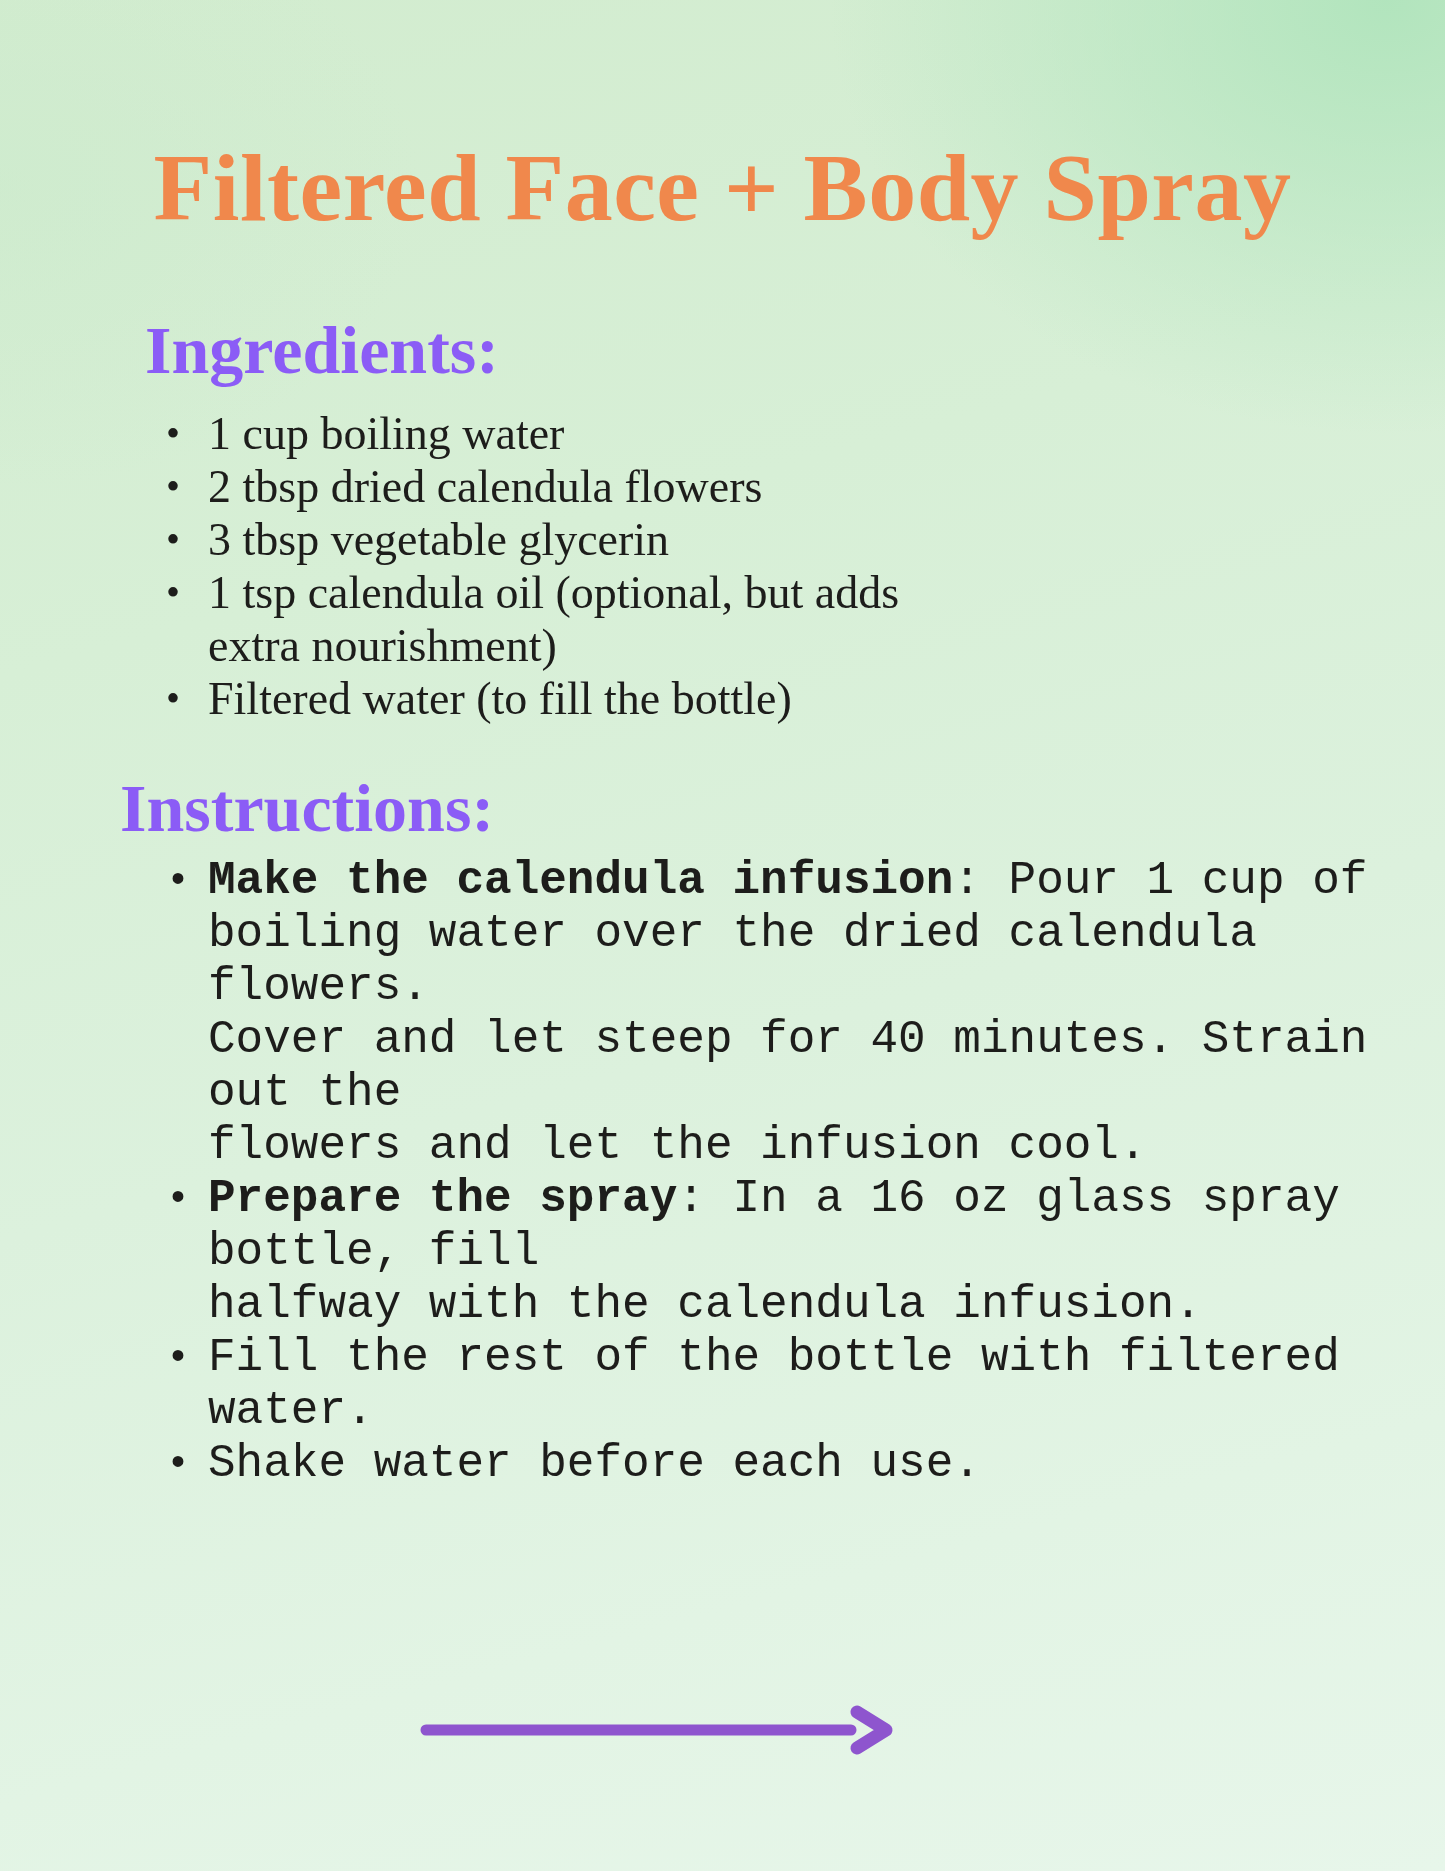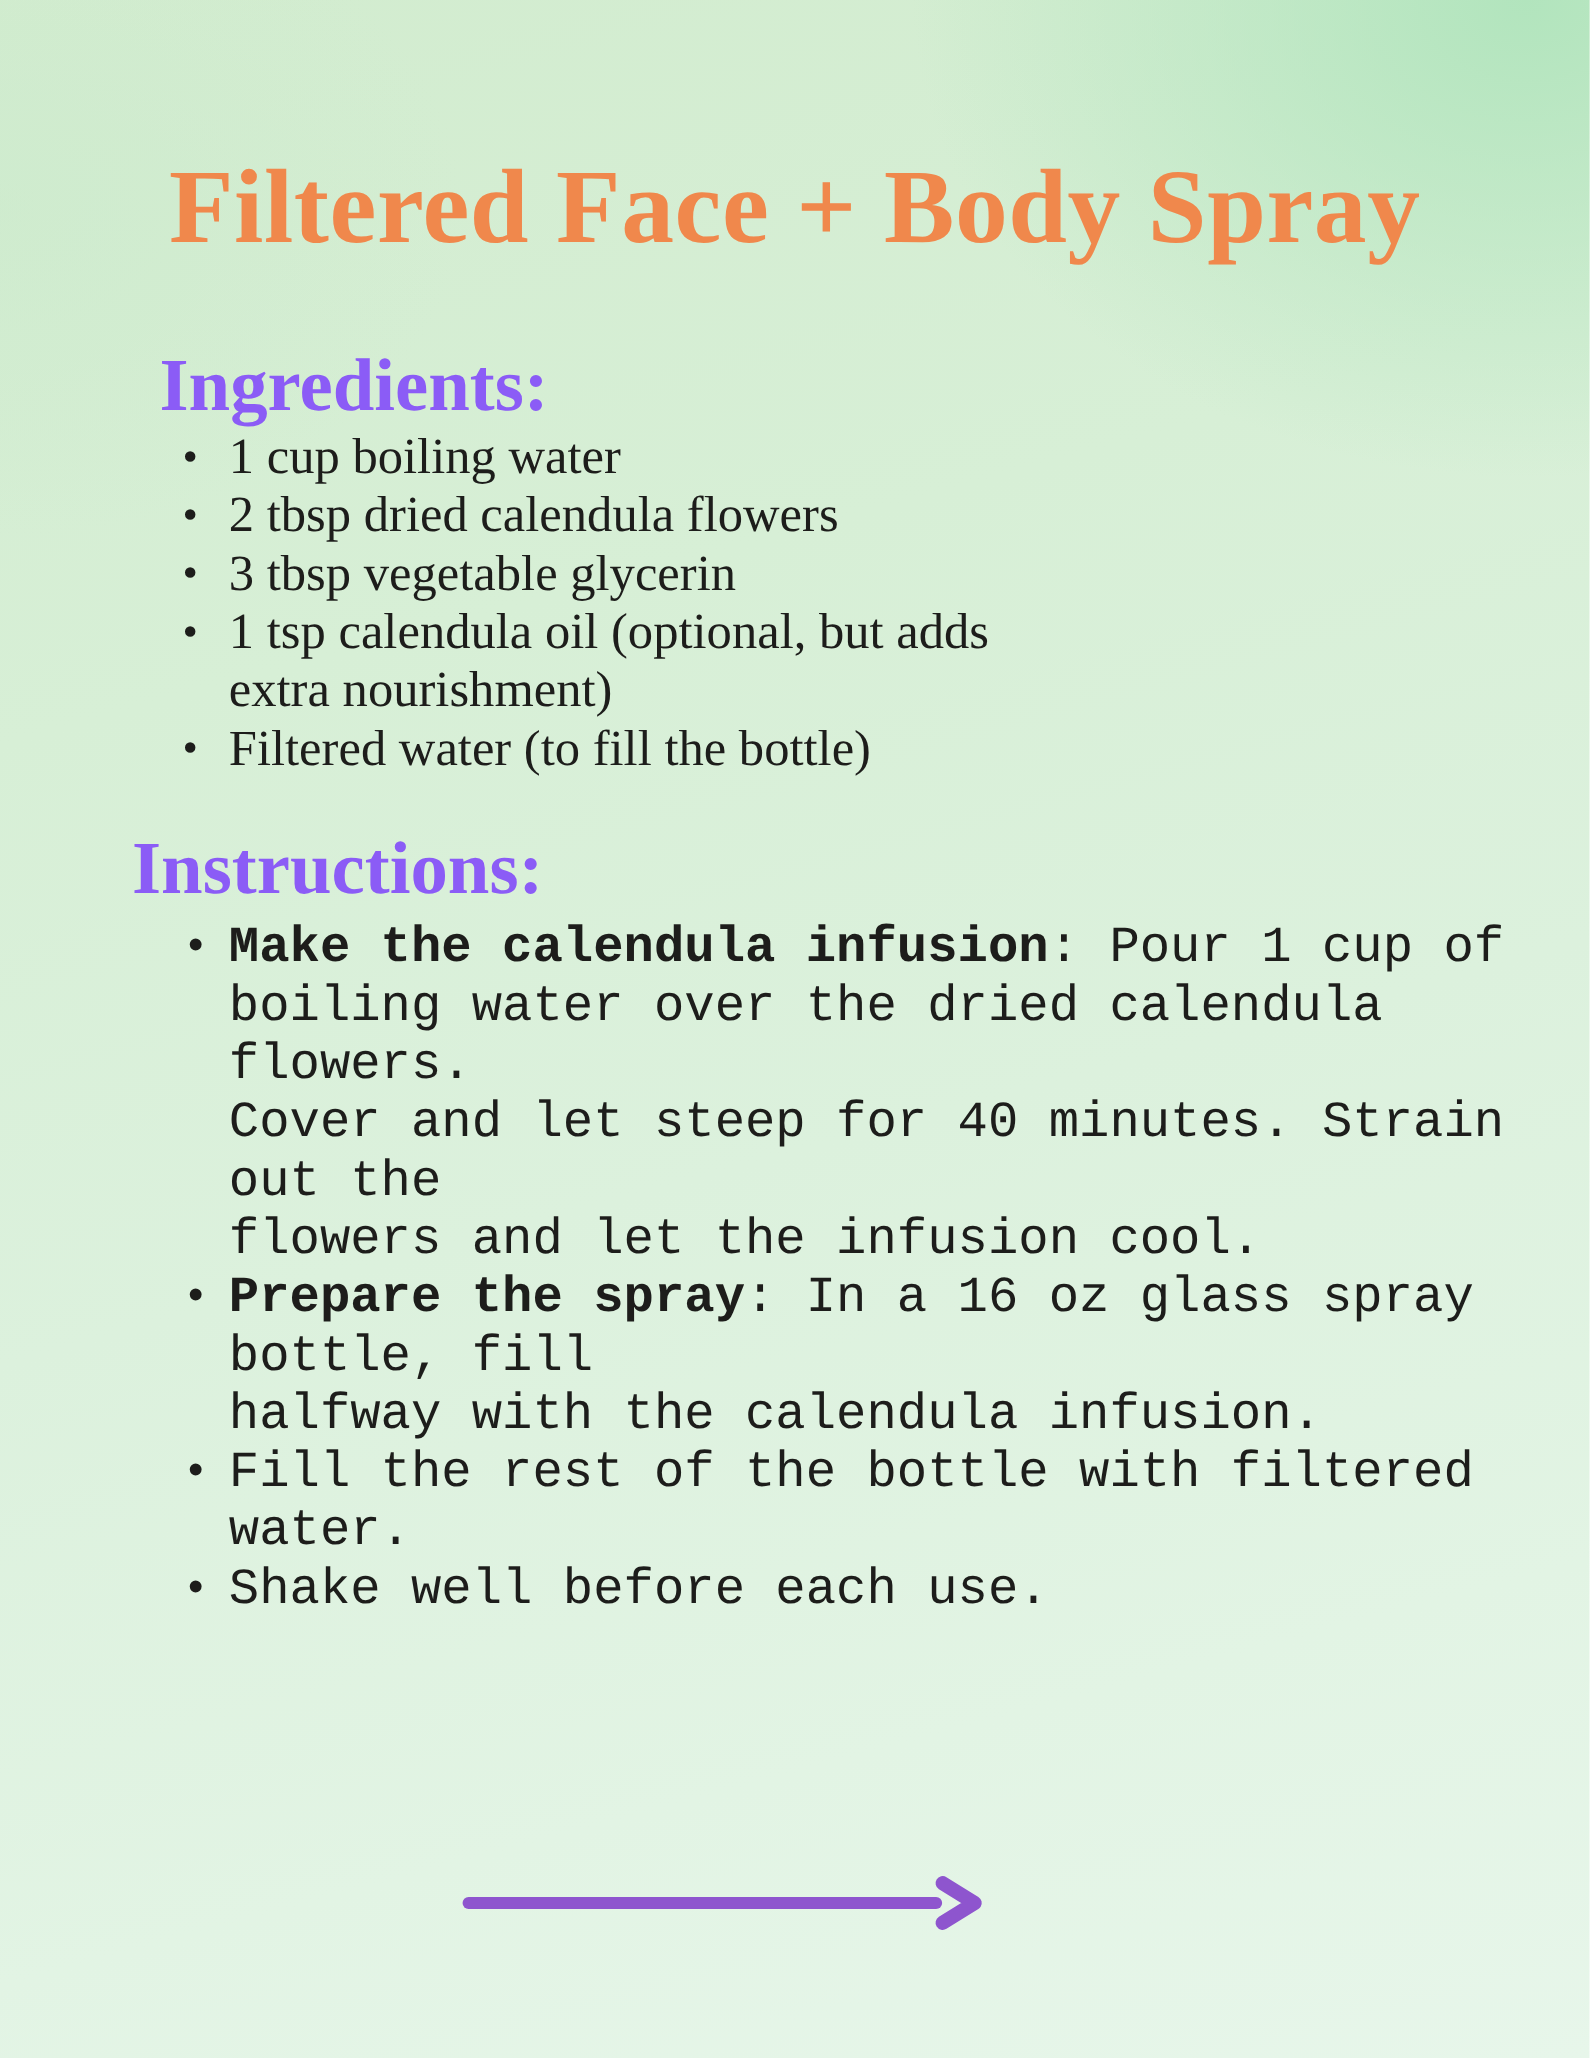--- a/index.html
+++ b/index.html
@@ -36,21 +36,21 @@
   h2.ingredients-heading  { margin: 80px 0 0 145px; }
   h2.instructions-heading { margin: 49px 0 0 120px; }
 
   ul.recipe-list {
     list-style: none;
     margin: 0;
     padding: 0;
     font-size: 46px;
     line-height: 53px;
   }
-  ul.ingredients-list  { margin-top: 4px; }
+  ul.ingredients-list  { margin-top: 23px; }
   ul.instructions-list { margin-top: 13px; font-family: Liberation Mono, monospace; }
 
   ul.recipe-list li {
     position: relative;
     padding-left: 208px;
     white-space: pre-line; 
   }
   ul.recipe-list li::before {
     content: "\2022";
     position: absolute;
@@ -87,21 +87,21 @@
 <h2 class="section-heading instructions-heading">Instructions:</h2>
 
 <ul class="recipe-list instructions-list">
   <li><strong>Make the calendula infusion</strong><span>: Pour 1 cup of
 boiling water over the dried calendula flowers.
 Cover and let steep for 40 minutes. Strain out the
 flowers and let the infusion cool.</span></li>
   <li><strong>Prepare the spray</strong><span>: In a 16 oz glass spray bottle, fill
 halfway with the calendula infusion.</span></li>
   <li><strong></strong><span>Fill the rest of the bottle with filtered water.</span></li>
-  <li><strong></strong><span>Shake well before each use.</span></li>
+  <li><strong></strong><span>Shake water before each use.</span></li>
 </ul>
 
 <div class="arrow-wrap">
   <svg width="500" height="70" viewBox="0 0 500 70" xmlns="http://www.w3.org/2000/svg" aria-hidden="true">
     <line x1="21" y1="35" x2="446" y2="35" stroke="#8E55CE" stroke-width="11" stroke-linecap="round"></line>
     <polyline points="452,17 481,35 452,53" fill="none" stroke="#8E55CE" stroke-width="13" stroke-linecap="round" stroke-linejoin="round"></polyline>
   </svg>
 </div>
 
 </body></html>

